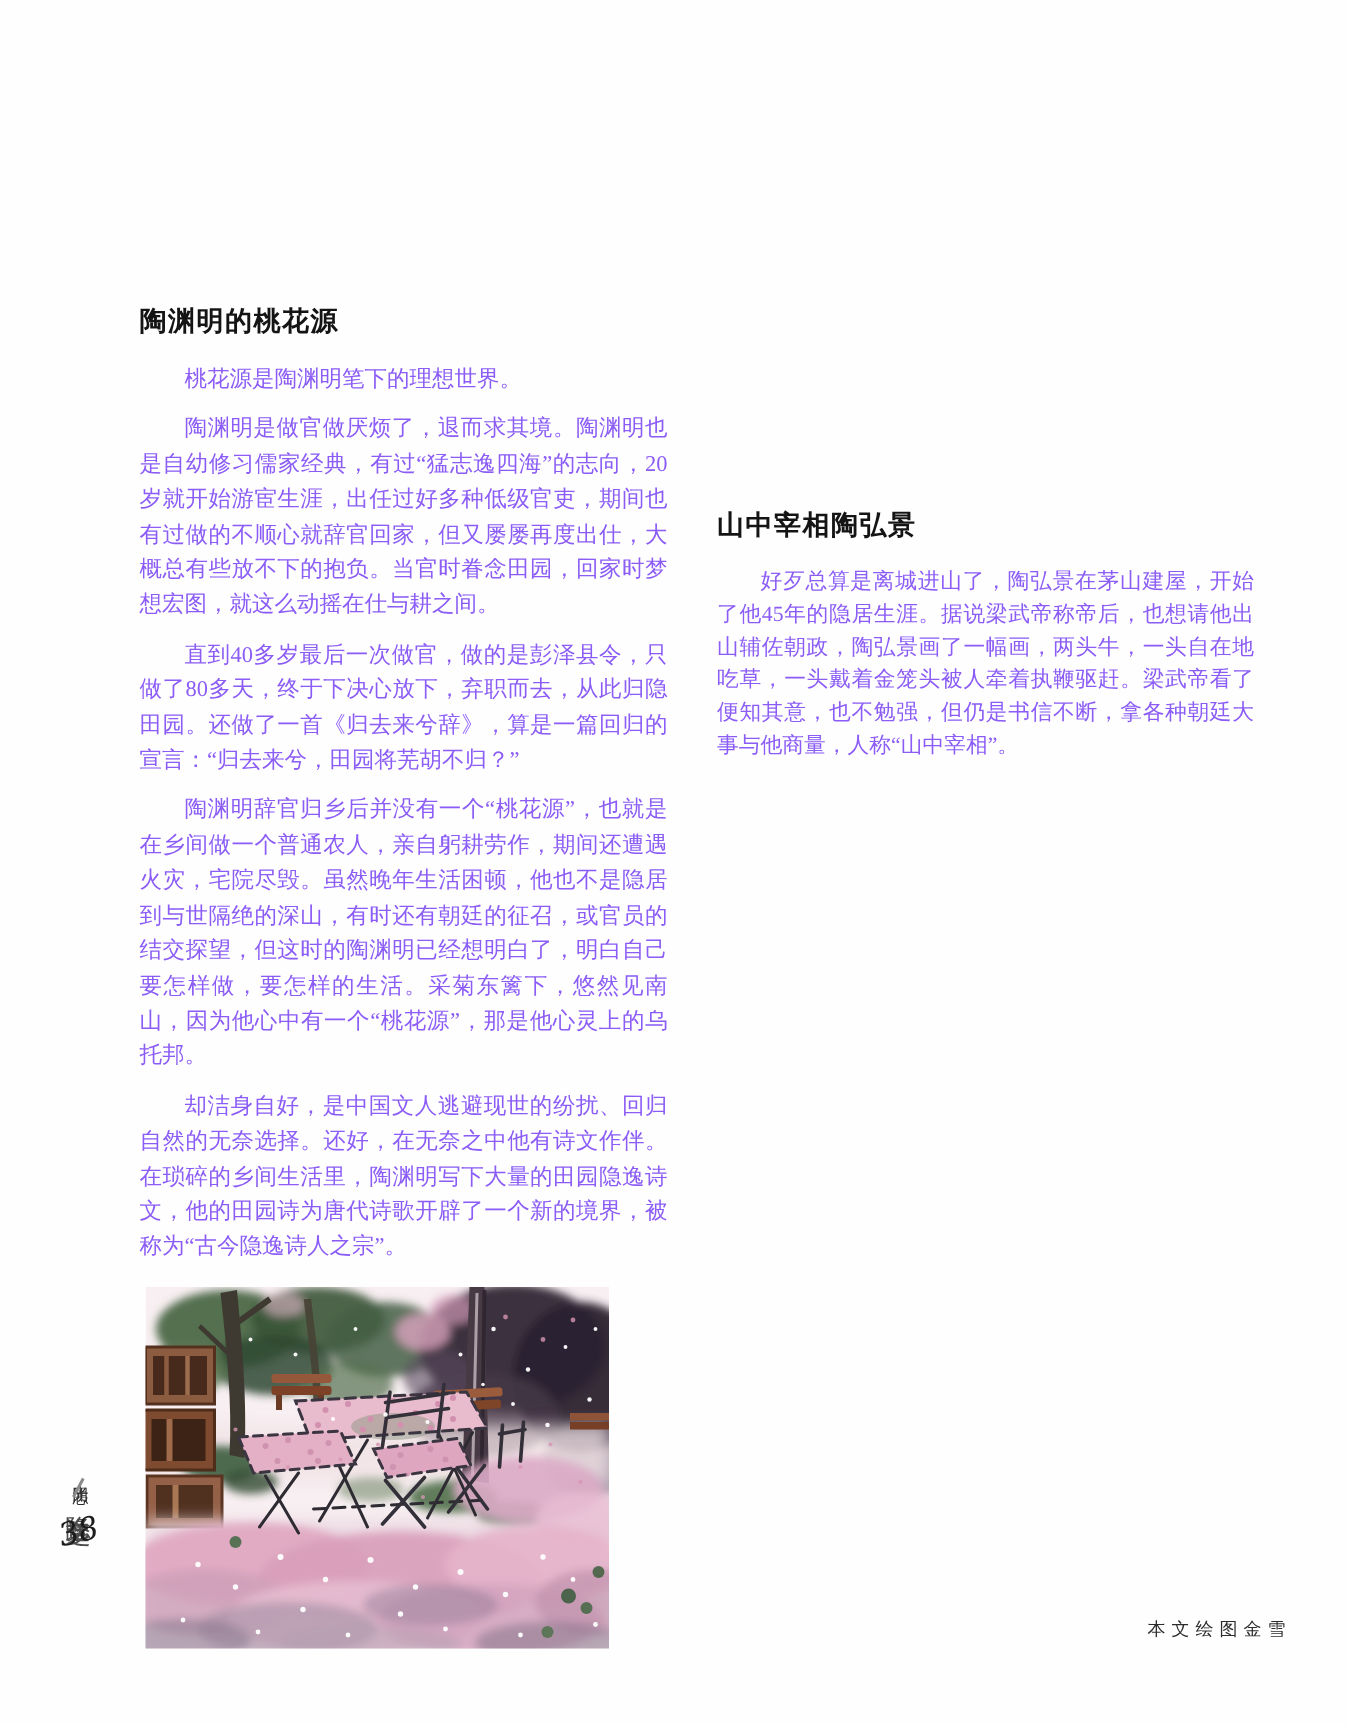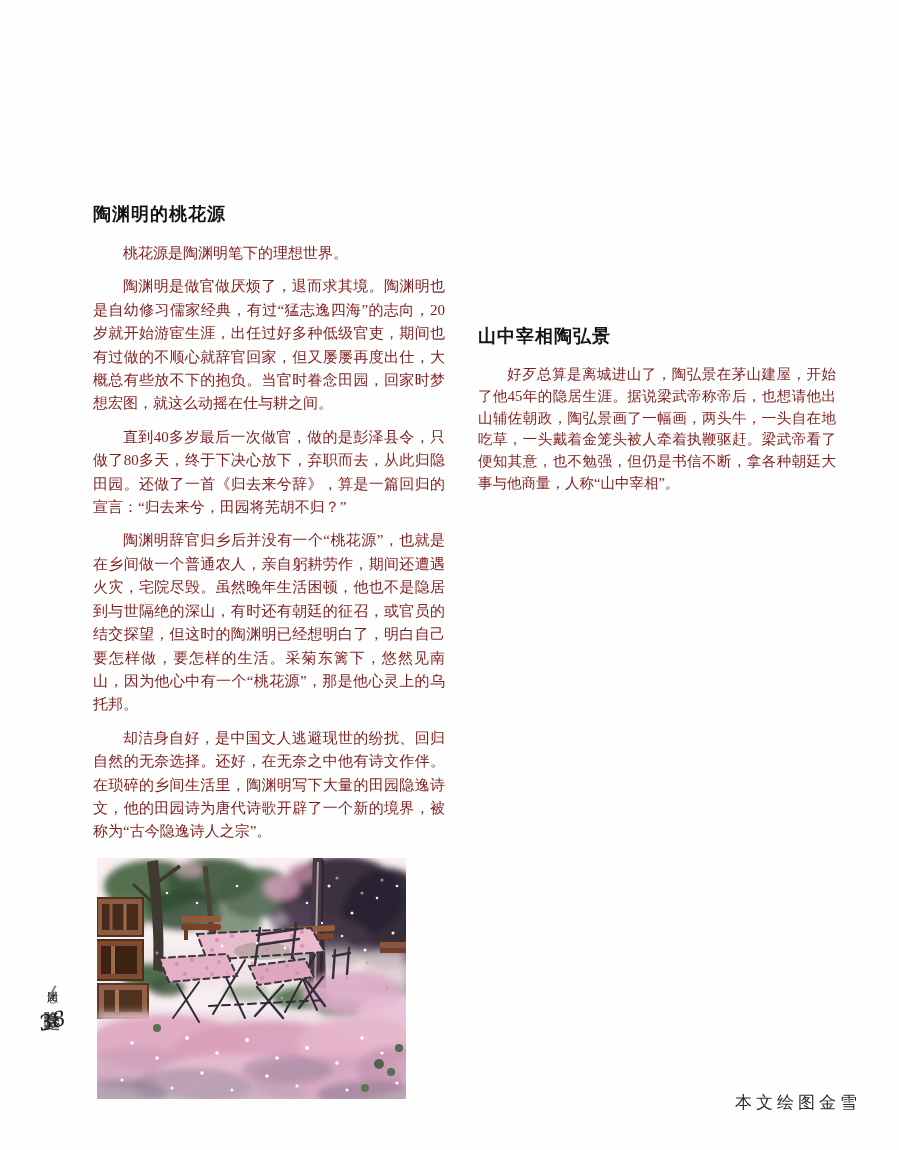--- a/index.html
+++ b/index.html
@@ -4,27 +4,27 @@
 <style>
   html,body{margin:0;padding:0;}
   body{
     width:899px;height:1150px;position:relative;overflow:hidden;
     background:#fefefe;
     font-family:"Liberation Serif","DejaVu Serif",serif;
   }
   
   .article{position:absolute;}
   .article-left{left:93px;top:202px;width:352px;}
-  .article-right{left:478px;top:324px;width:358px;}
+  .article-right{left:478px;top:338px;width:358px;}
   .article h2{
     margin:0 0 16px 0;font-size:18px;line-height:24px;font-weight:700;
     color:#141414;letter-spacing:1px;
   }
   .article p{
-    margin:0 0 10px 0;text-indent:2em;text-align:justify;color:#7f1d1d;
+    margin:0 0 10px 0;text-indent:2em;text-align:justify;color:#8b5cf6;
   }
   .article-left p{font-size:15px;line-height:23.4px;}
   .article-right p{font-size:14.5px;line-height:21.8px;}
   .endmark{
     display:inline-block;width:10px;height:10px;margin-left:6px;
     vertical-align:-1px;background:#a81e22;
   }
   
   .sidebar{
     position:absolute;left:38px;top:982px;width:28px;
@@ -38,23 +38,22 @@
   .s-large{
     writing-mode:vertical-rl;text-orientation:upright;
     font-size:17px;letter-spacing:1px;color:#4c4c4c;
   }
   .s-num{
     margin-top:8px;font-size:21px;color:#1c1c1c;font-style:italic;
     transform:rotate(-14deg);font-family:"DejaVu Serif",serif;
   }
   
   .credit{
-    position:absolute;right:38px;top:1078px;font-size:17px;letter-spacing:4px;
+    position:absolute;right:38px;top:1078px;font-size:12px;letter-spacing:4px;
     color:#2c2c2c;
-    margin-top:13px;
   }
   
   .figure{position:absolute;left:97px;top:858px;width:309px;height:241px;margin:0;}
   .figure svg{display:block;}
 </style>
 </head>
 <body>
 
 <main>
 

